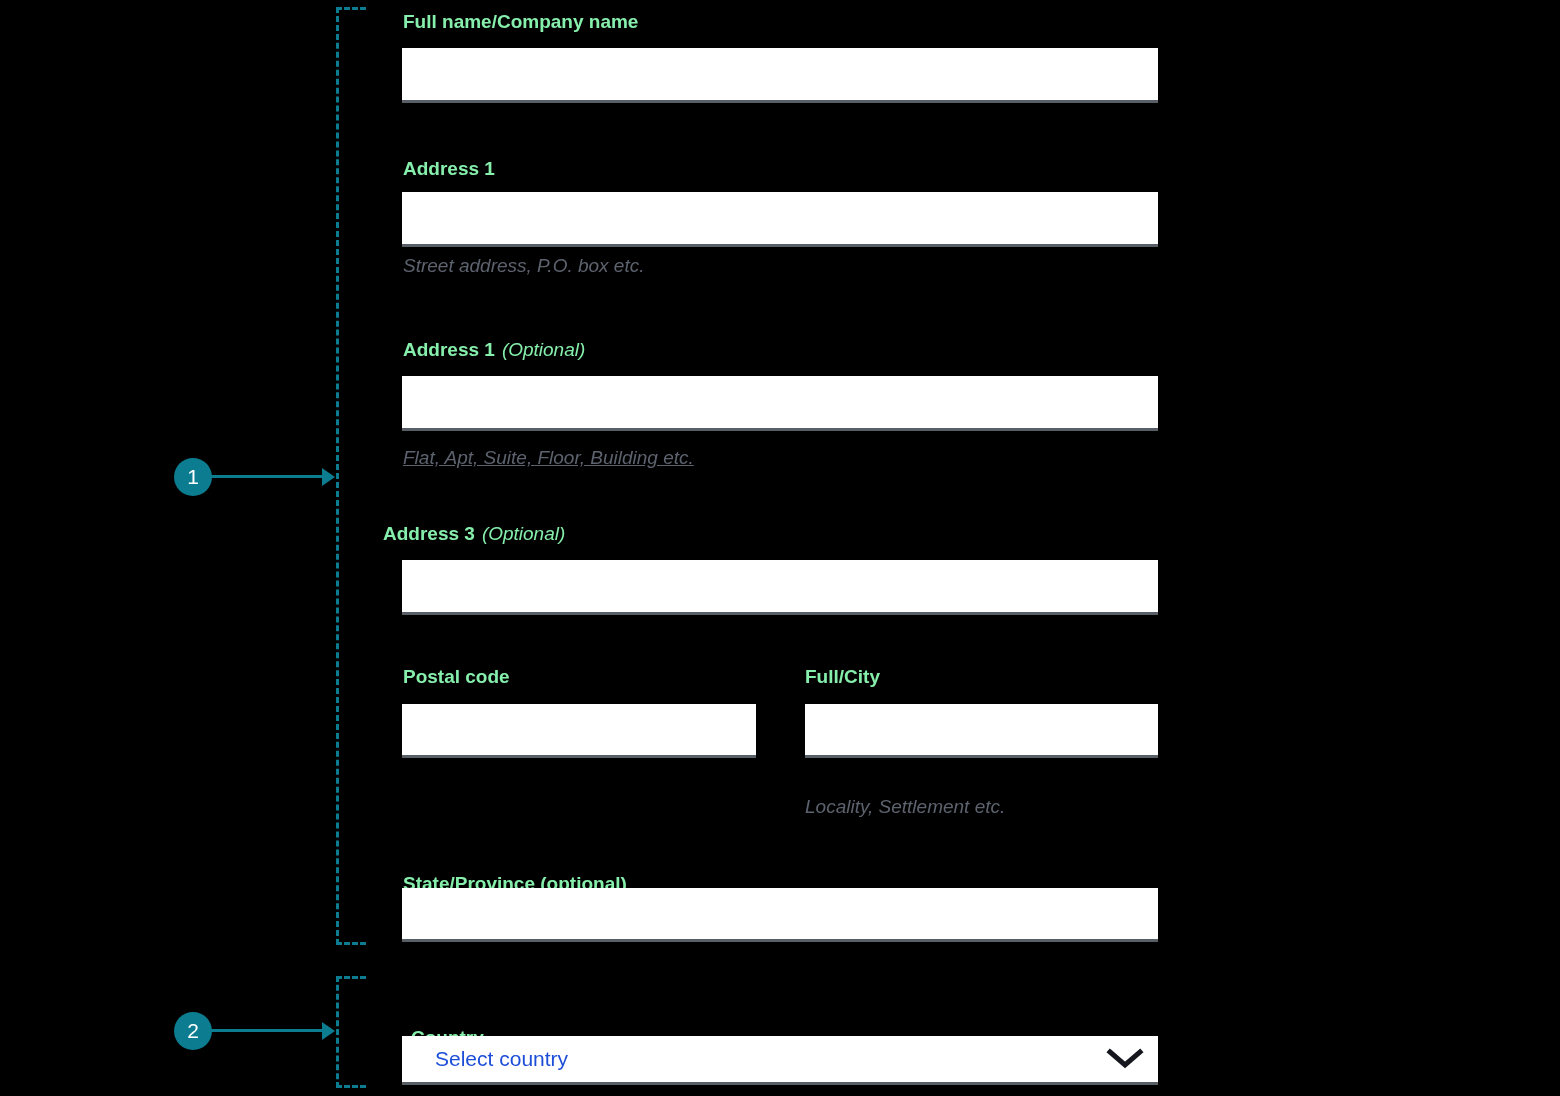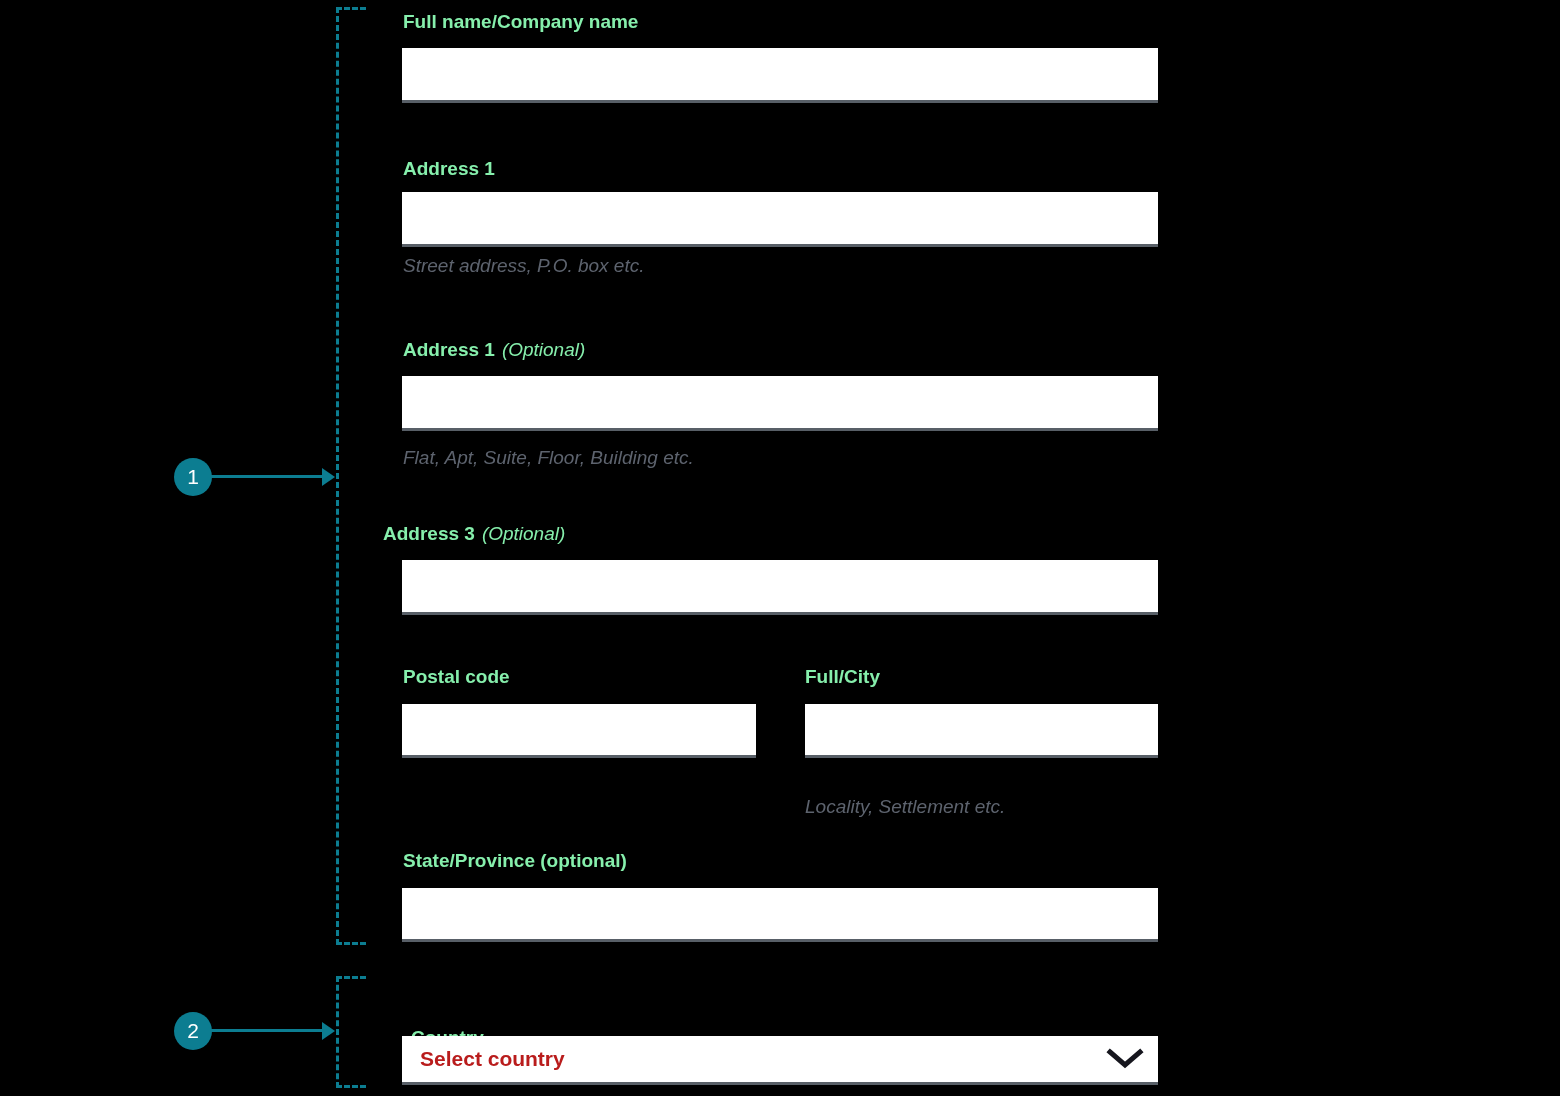--- a/index.html
+++ b/index.html
@@ -59,25 +59,24 @@
     top: 1036px;
     width: 756px;
     height: 49px;
     background: #ffffff;
     border-bottom: 3px solid #585f67;
     display: flex;
     align-items: center;
     cursor: pointer;
   }
   .select .placeholder {
-    color: #b91c1c;
+    color: #1d4ed8;
     font-size: 21px;
-    padding-left: 18px;
+    padding-left: 33px;
     flex: 1;
-    font-weight: bold;
   }
   .select .chev {
     margin-right: 14px;
     display: block;
   }
 
   
   .bracket {
     position: absolute;
     left: 336px;
@@ -157,39 +156,39 @@
   <div class="label" style="left:403px; top:157px;">
     <span>Address 1</span>
   </div>
   <input class="tinput full" style="top: 192px;" type="text" value="">
   <div class="helper" style="left:403px; top:254px;">Street address, P.O. box etc.</div>
 
   <div class="label" style="left:403px; top:338px;">
     <span>Address 1</span><span class="opt">(Optional)</span>
   </div>
   <input class="tinput full" style="top: 376px;" type="text" value="">
-  <div class="helper" style="left:403px; top:446px;">Flat, Apt, Suite, Floor, Building etc.</div>
+  <div class="helper" style="left:403px; top:446px;text-decoration:underline;">Flat, Apt, Suite, Floor, Building etc.</div>
 
   <div class="label" style="left:383px; top:522px;">
     <span>Address 3</span><span class="opt">(Optional)</span>
   </div>
   <input class="tinput full" style="top: 560px;" type="text" value="">
 
   <div class="label" style="left:403px; top:665px;">
     <span>Postal code</span>
   </div>
   <input class="tinput half-l" style="top: 704px;" type="text" value="">
 
   <div class="label" style="left:805px; top:665px;">
     <span>Full/City</span>
   </div>
   <input class="tinput half-r" style="top: 704px;" type="text" value="">
   <div class="helper" style="left:805px; top:795px;">Locality, Settlement etc.</div>
 
-  <div class="label" style="left:403px; top:849px;">
+  <div class="label" style="left:403px; top:872px;">
     <span>State/Province (optional)</span>
   </div>
   <input class="tinput full" style="top: 888px; height: 54px;" type="text" value="">
 
   <div class="label" style="left:403px; top:1026px;margin-left:8px;">
     <span>Country</span>
   </div>
   <div class="select">
     <span class="placeholder">Select country</span>
     <svg class="chev" width="38" height="22" viewBox="0 0 38 22">

